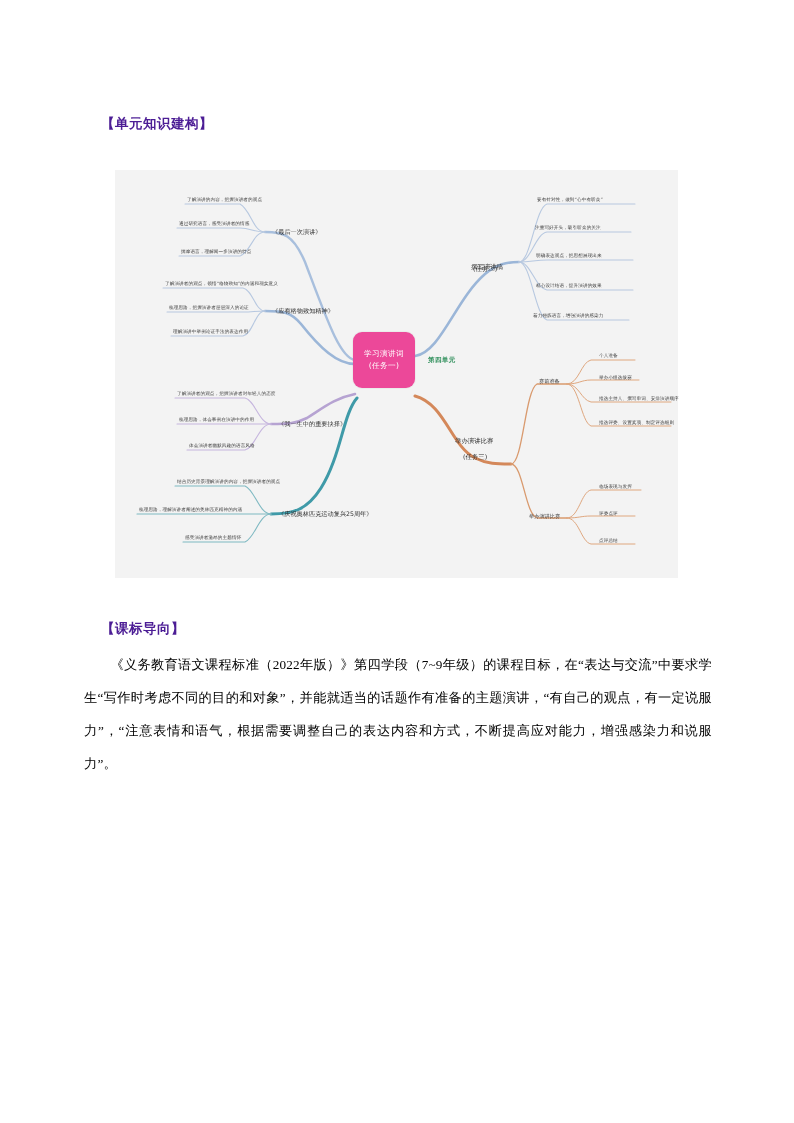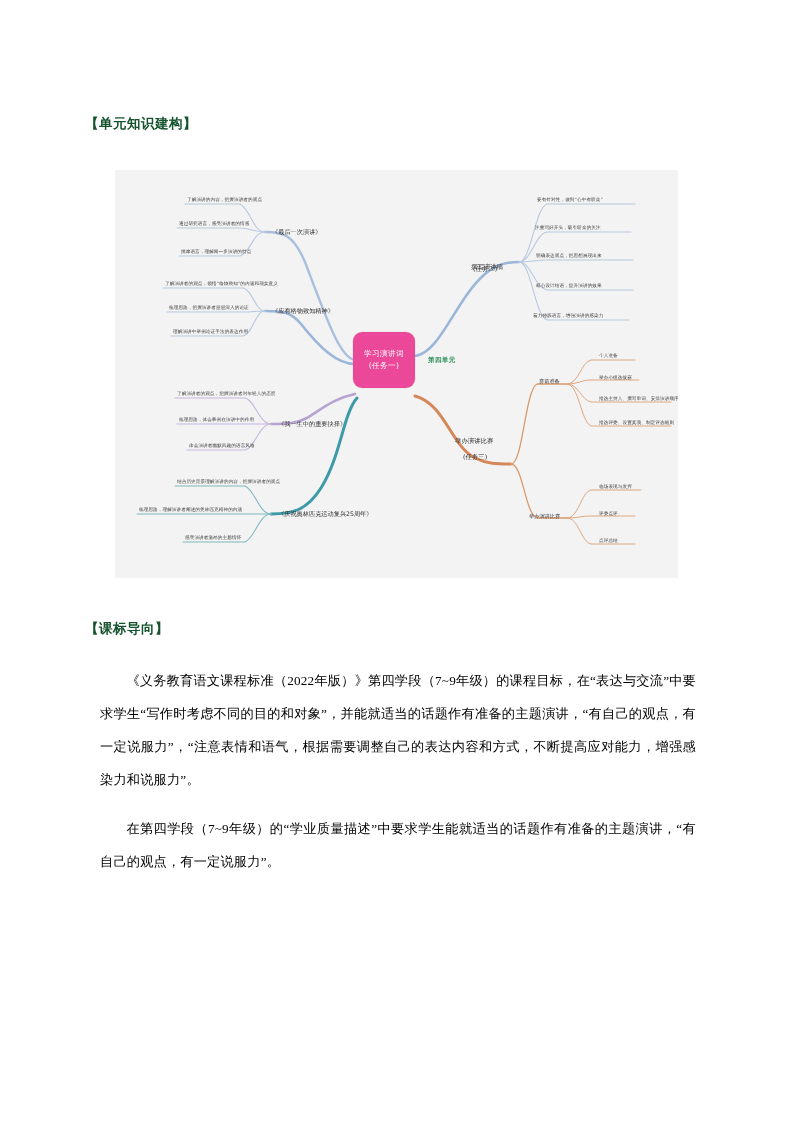--- a/index.html
+++ b/index.html
@@ -11,22 +11,23 @@
   }
   .page{position:absolute;inset:0;}
 
   
   .sec-head{
     position:absolute;
     font-family:Liberation Mono, monospace;
     font-weight:bold;
     font-size:13.5px;
     letter-spacing:.5px;
-    color:#14532d;
+    color:#4c1d95;
     white-space:nowrap;
+    margin-left:16px;
   }
   #head-unit{left:85px;top:115px;}
   #head-standard{left:85px;top:620px;}
 
   
   #mindmap{
     position:absolute;left:115px;top:170px;width:563px;height:408px;
     background:#f3f3f3;
   }
   #mindmap svg{position:absolute;left:0;top:0;width:563px;height:408px;}
@@ -61,21 +62,21 @@
   .prose{
     position:absolute;left:84px;width:628px;
     font-family:"Liberation Serif","DejaVu Serif",serif;
     font-size:13.2px;
     line-height:33px;
     text-align:justify;
     text-justify:inter-ideograph;
     letter-spacing:.2px;
     color:#000;
   }
-  .prose p{margin:16px;text-indent:2em;}
+  .prose p{margin:0;text-indent:2em;}
   #para-block{top:648px;}
 </style>
 </head>
 <body>
 
 <div class="page">
 
   <div class="sec-head" id="head-unit">【单元知识建构】</div>
 
   <div id="mindmap">
@@ -173,16 +174,15 @@
     <div class="mm-label mm-leaf" style="left:484px;top:317px;">临场表现与发挥</div>
     <div class="mm-label mm-leaf" style="left:484px;top:344px;">评委点评</div>
     <div class="mm-label mm-leaf" style="left:484px;top:371px;">点评总结</div>
 
   </div>
 
   <div class="sec-head" id="head-standard">【课标导向】</div>
 
   <div class="prose" id="para-block">
     <p>《义务教育语文课程标准（2022年版）》第四学段（7~9年级）的课程目标，在“表达与交流”中要求学生“写作时考虑不同的目的和对象”，并能就适当的话题作有准备的主题演讲，“有自己的观点，有一定说服力”，“注意表情和语气，根据需要调整自己的表达内容和方式，不断提高应对能力，增强感染力和说服力”。</p>
-    <p>在第四学段（7~9年级）的“学业质量描述”中要求学生能就适当的话题作有准备的主题演讲，“有自己的观点，有一定说服力”。</p>
   </div>
 
 </div>
 
 </body></html>

